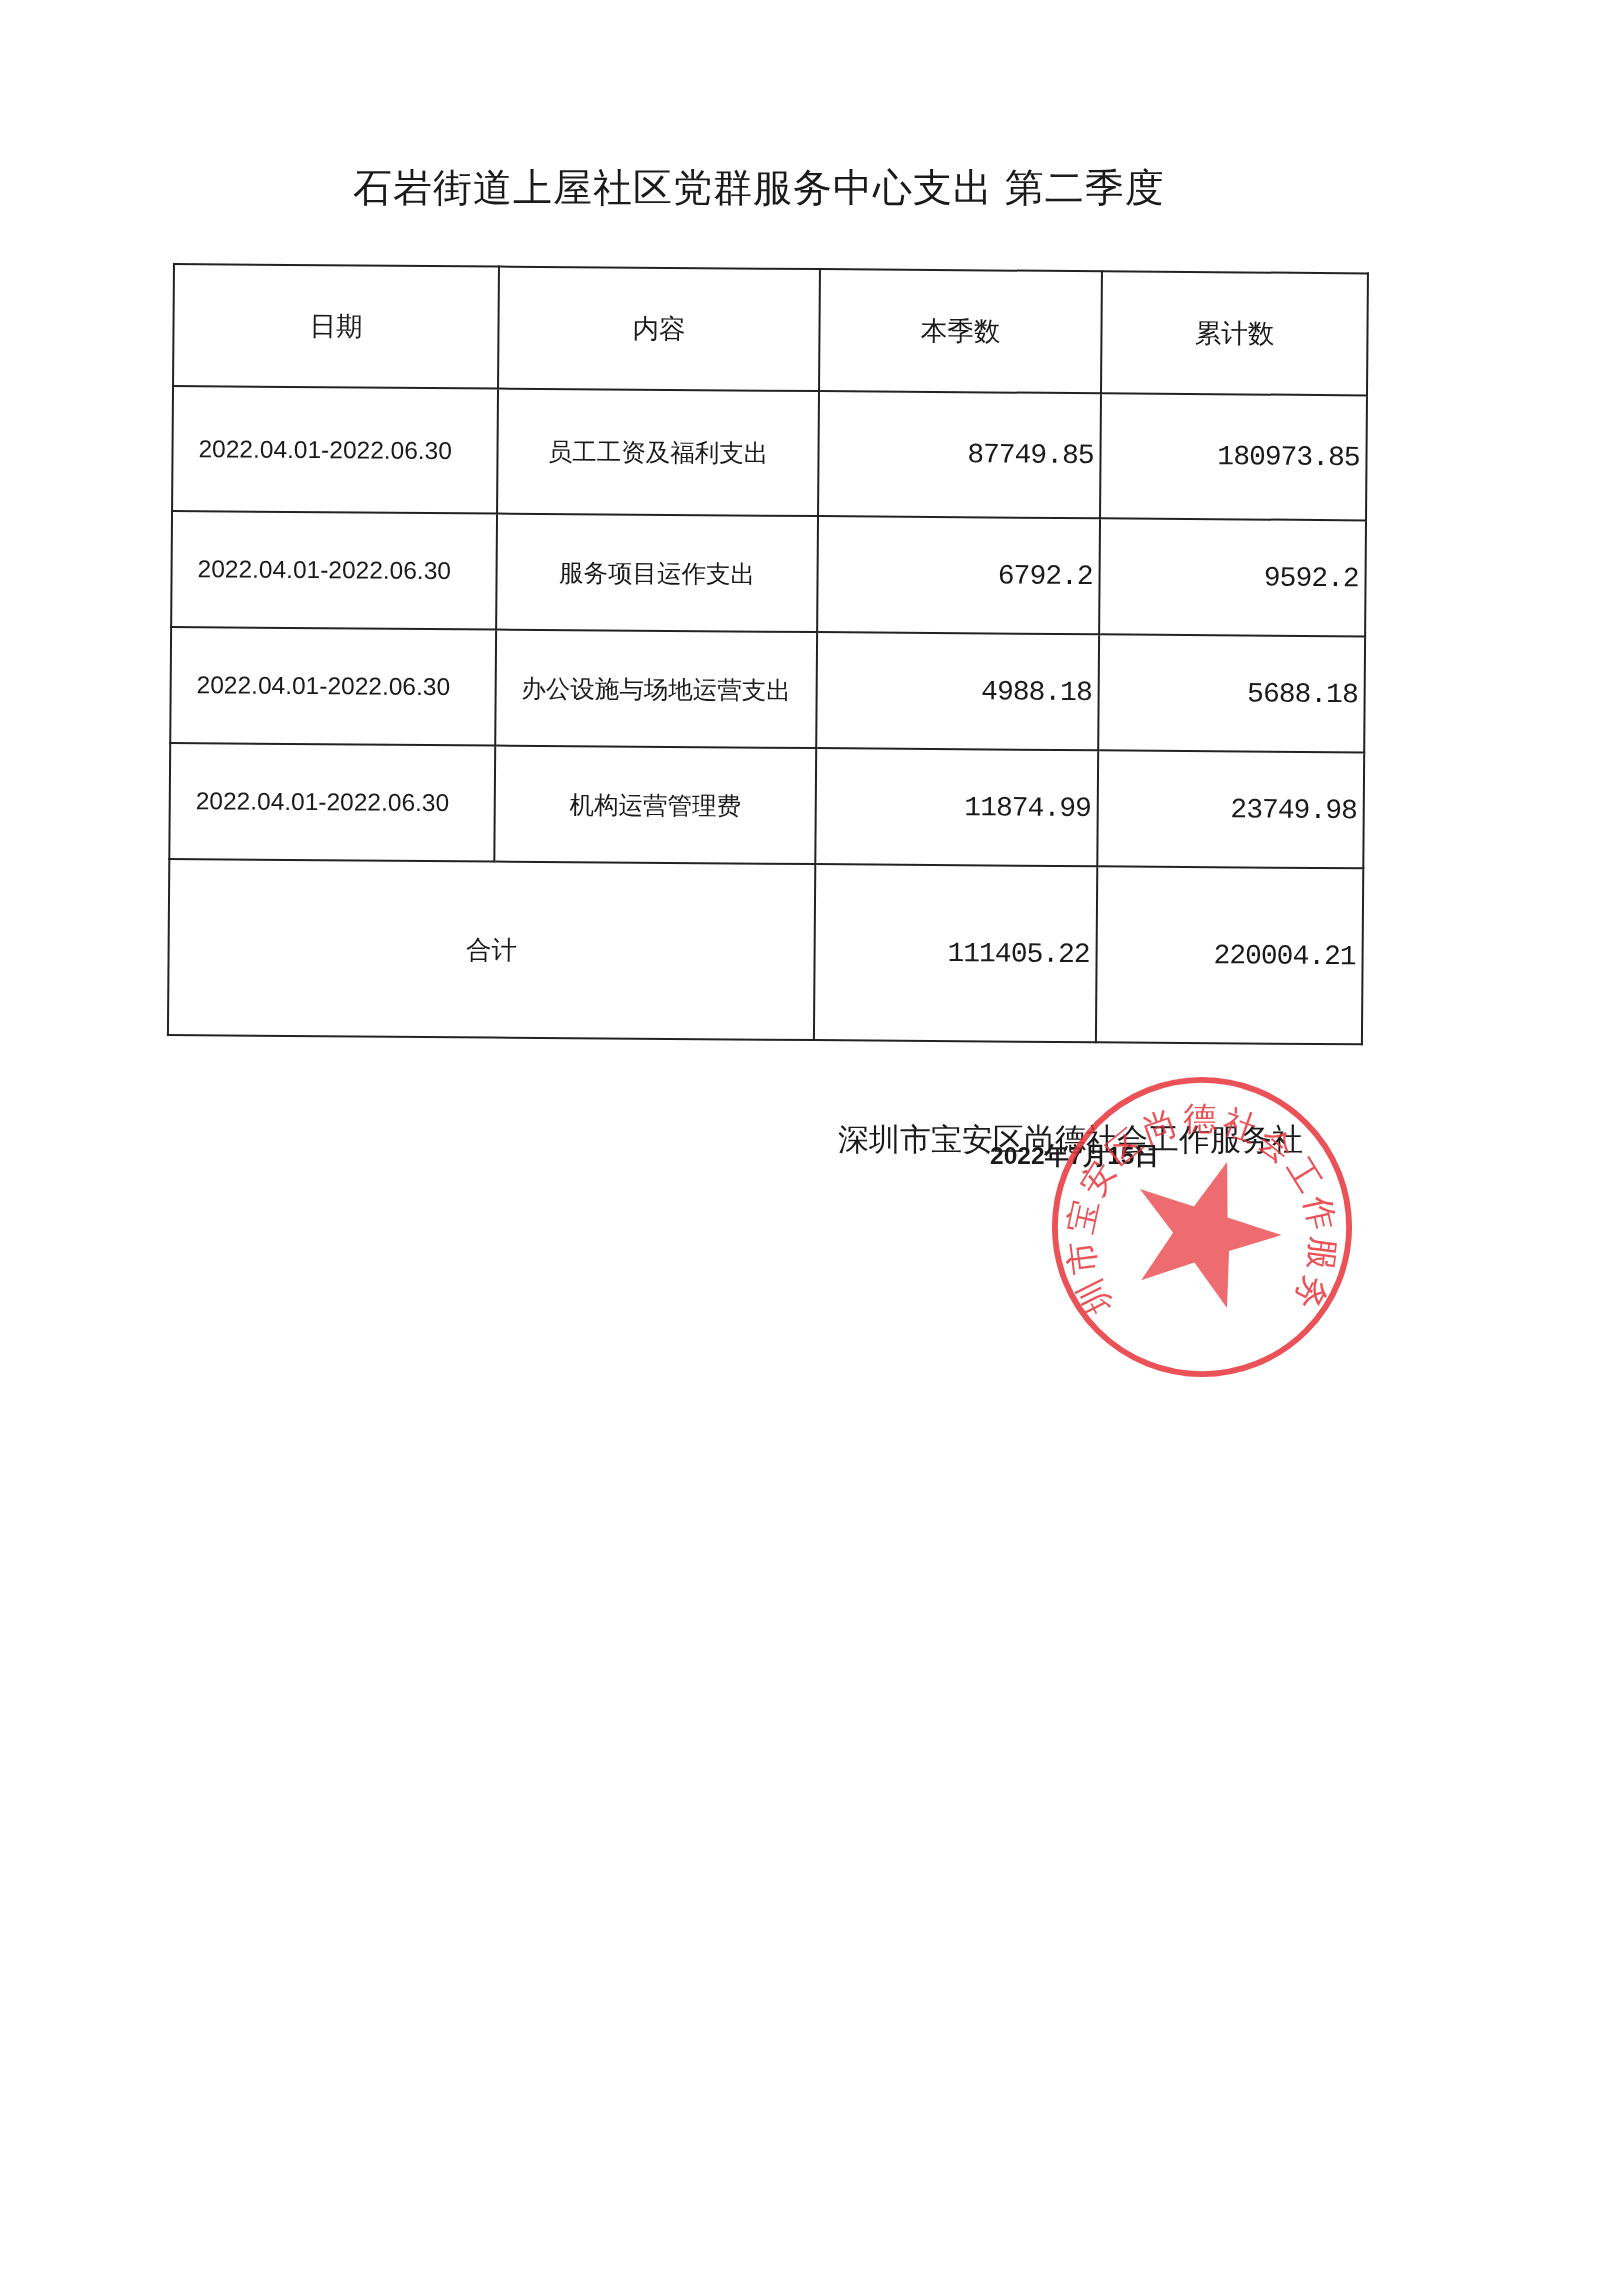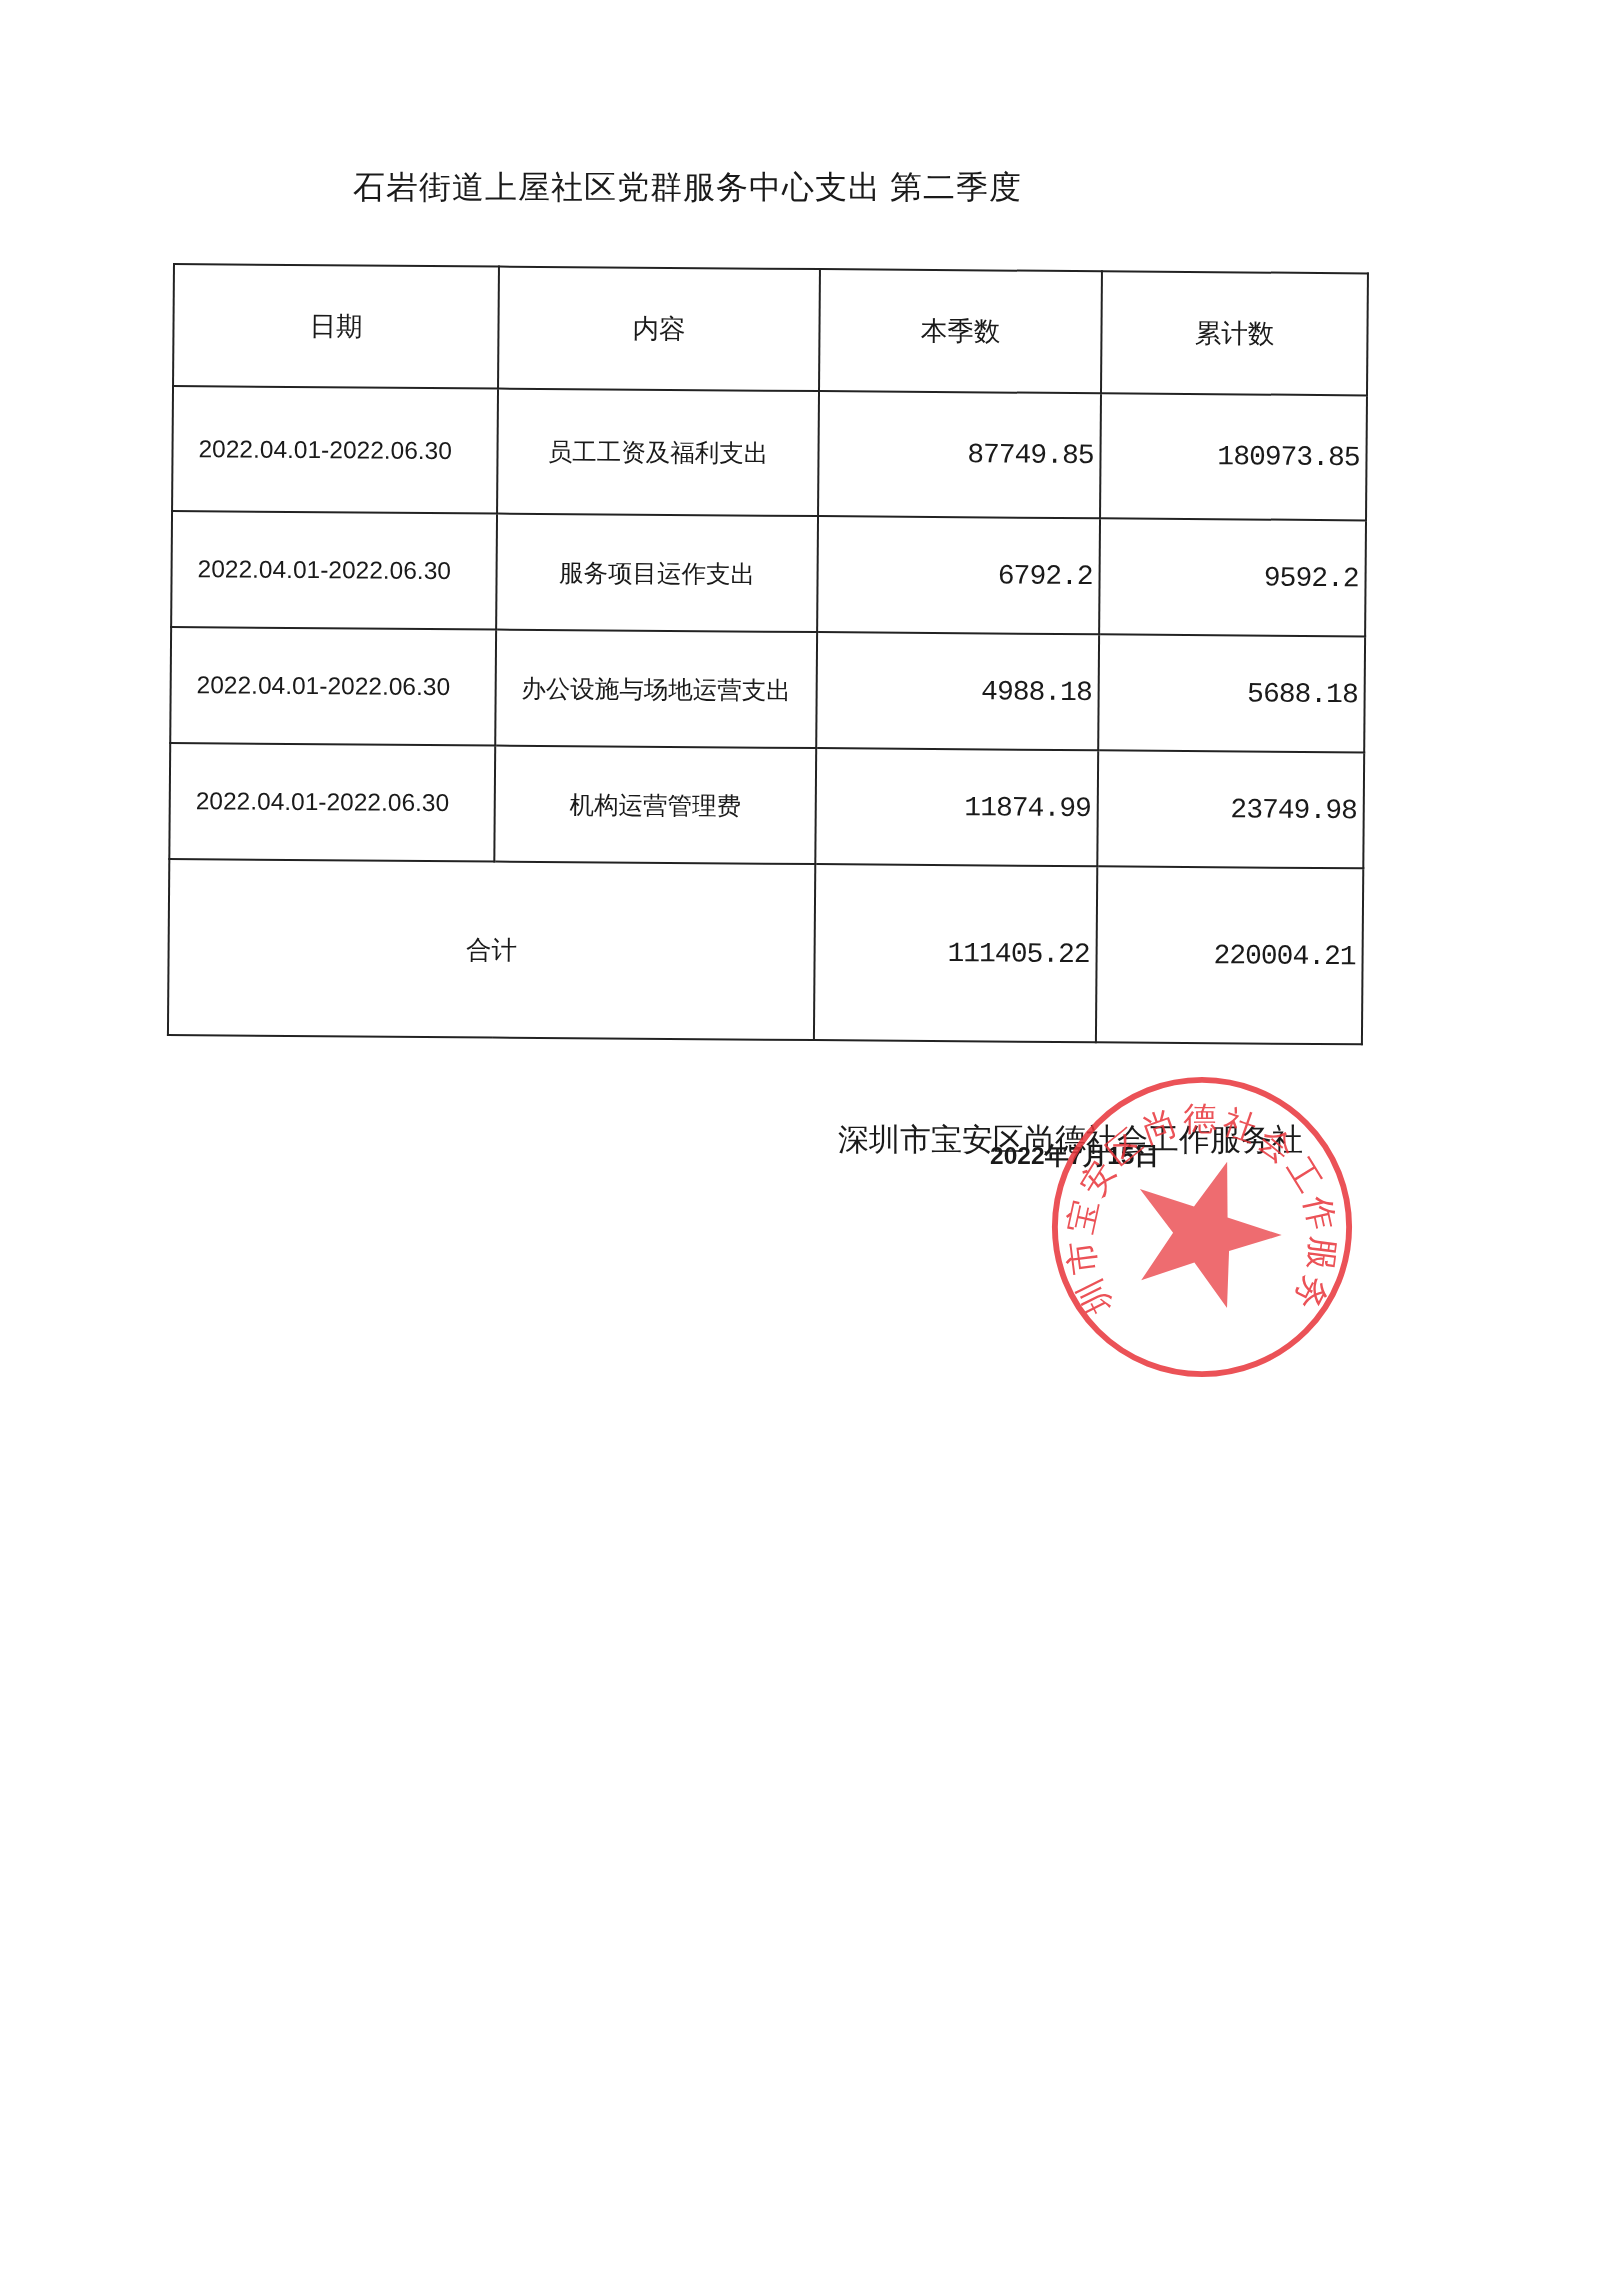--- a/index.html
+++ b/index.html
@@ -2,22 +2,22 @@
 <html><head>
 <meta charset="utf-8">
 <style>
   html, body { margin: 0; padding: 0; }
   body {
     width: 1621px; height: 2293px; background: #ffffff; position: relative; overflow: hidden;
     font-family: "DejaVu Serif", "Liberation Serif", serif; color: #1a1a1a;
   }
   .title {
     position: absolute; left: 353px; top: 165px; width: 863px;
-    font-size: 32px; line-height: 45px; white-space: nowrap; letter-spacing: 1px;
-    font-family: Liberation Serif, serif;
+    font-size: 39px; line-height: 45px; white-space: nowrap; letter-spacing: 1px;
+    font-family: Liberation Sans, sans-serif;
   }
   .table-wrap {
     position: absolute; left: 173px; top: 263px; width: 1194px;
     transform: rotate(0.45deg); transform-origin: 0 0;
   }
   table { border-collapse: collapse; width: 1194px; table-layout: fixed; }
   td, th {
     border: 2.9px solid #222; padding: 0; font-weight: normal; color: #1a1a1a;
   }
   th { height: 120px; font-size: 26.5px; text-align: center; font-family: "DejaVu Serif", serif; }

